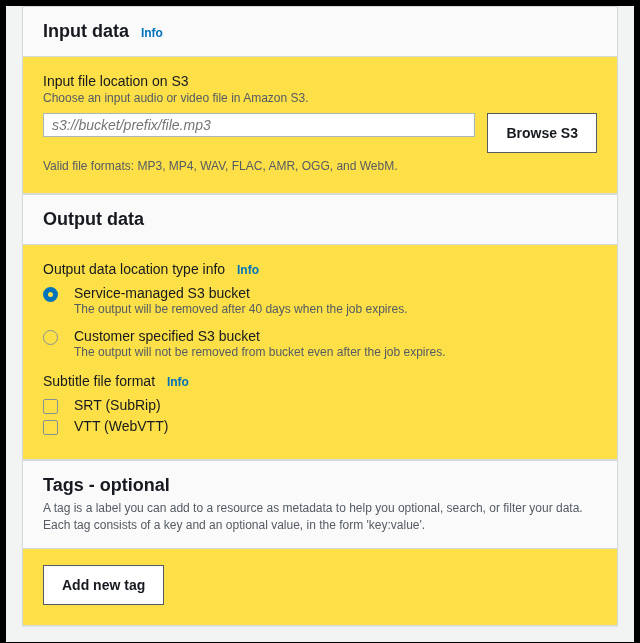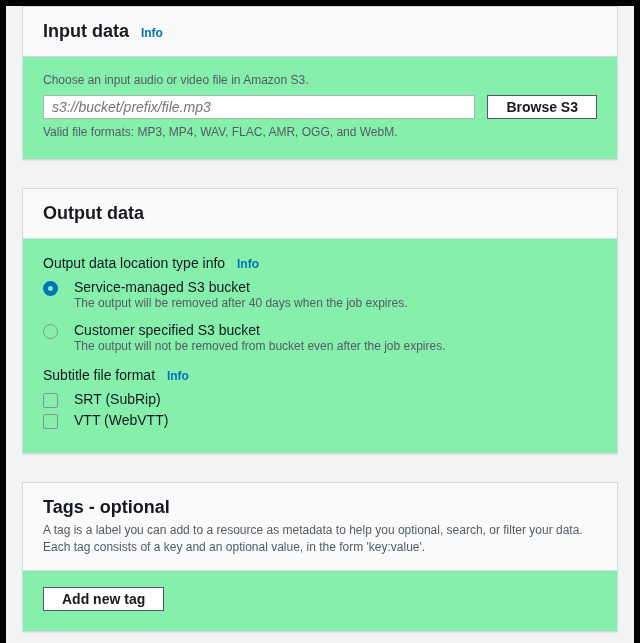--- a/index.html
+++ b/index.html
@@ -11,23 +11,23 @@
       color: #16191f;
     }
     .page {
       background: #f2f3f3;
       width: 628px;
       min-height: 631px;
       padding: 0 16px 16px 16px;
       position: relative;
     }
     .panel {
-      background: #86efac;
+      background: #fde047;
       border: 1px solid #d5dbdb;
-      margin-bottom: 28px;
+      margin-bottom: 0;
       box-shadow: 0 1px 1px rgba(0,0,0,0.05);
     }
     .panel-header {
       background: #fafafa;
       border-bottom: 1px solid #d5dbdb;
       padding: 14px 20px;
     }
     .panel-header h2 {
       font-size: 18px;
       font-weight: 700;
@@ -80,21 +80,21 @@
     }
     .btn {
       border: 1px solid #545b64;
       background: #fff;
       padding: 6px 18px;
       font-size: 14px;
       font-weight: 700;
       color: #16191f;
       cursor: pointer;
       font-family: inherit;
-      height: 24px;
+      height: 40px;
       display: inline-flex;
       align-items: center;
     }
     .hint-below {
       font-size: 12px;
       color: #545b64;
       margin-top: 6px;
     }
     .sub-label {
       font-size: 14px;
@@ -145,20 +145,21 @@
 <body>
 
 <div class="page">
 
   <div class="panel">
     <div class="panel-header">
       <h2>Input data</h2>
       <span class="info-link">Info</span>
     </div>
     <div class="panel-body">
+      <div class="field-label">Input file location on S3</div>
       <div class="field-help">Choose an input audio or video file in Amazon S3.</div>
       <div class="input-row">
         <input type="text" class="text-input" placeholder="s3://bucket/prefix/file.mp3" style="">
         <button class="btn">Browse S3</button>
       </div>
       <div class="hint-below">Valid file formats: MP3, MP4, WAV, FLAC, AMR, OGG, and WebM.</div>
     </div>
   </div>
 
   <div class="panel">

